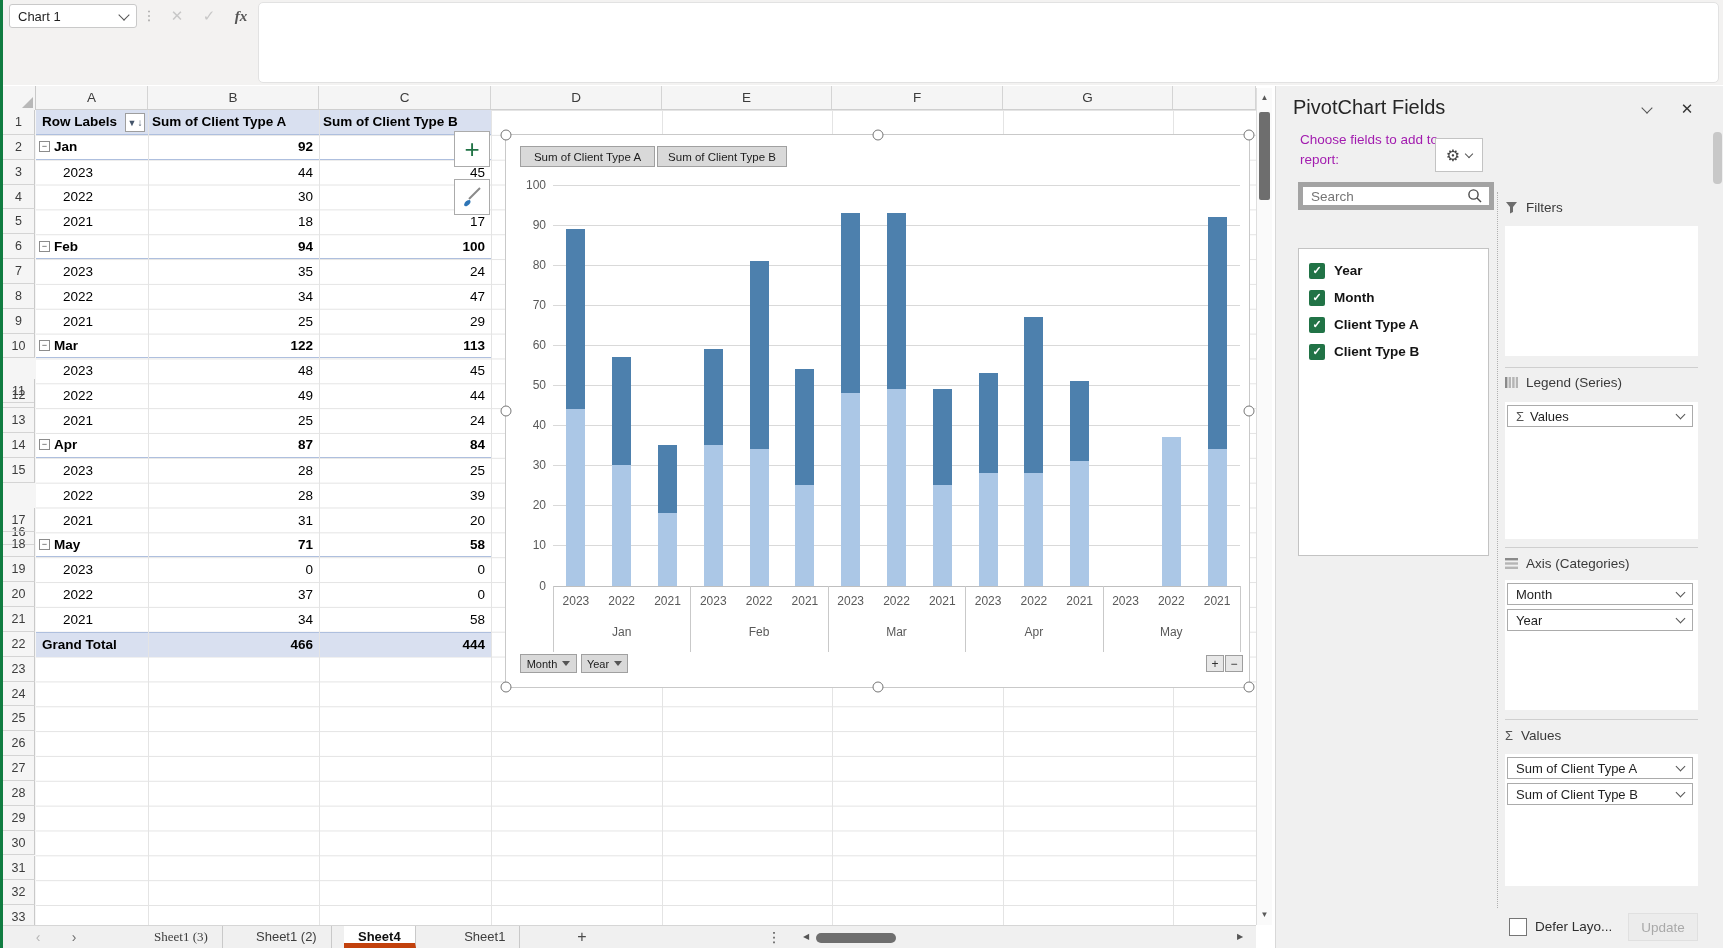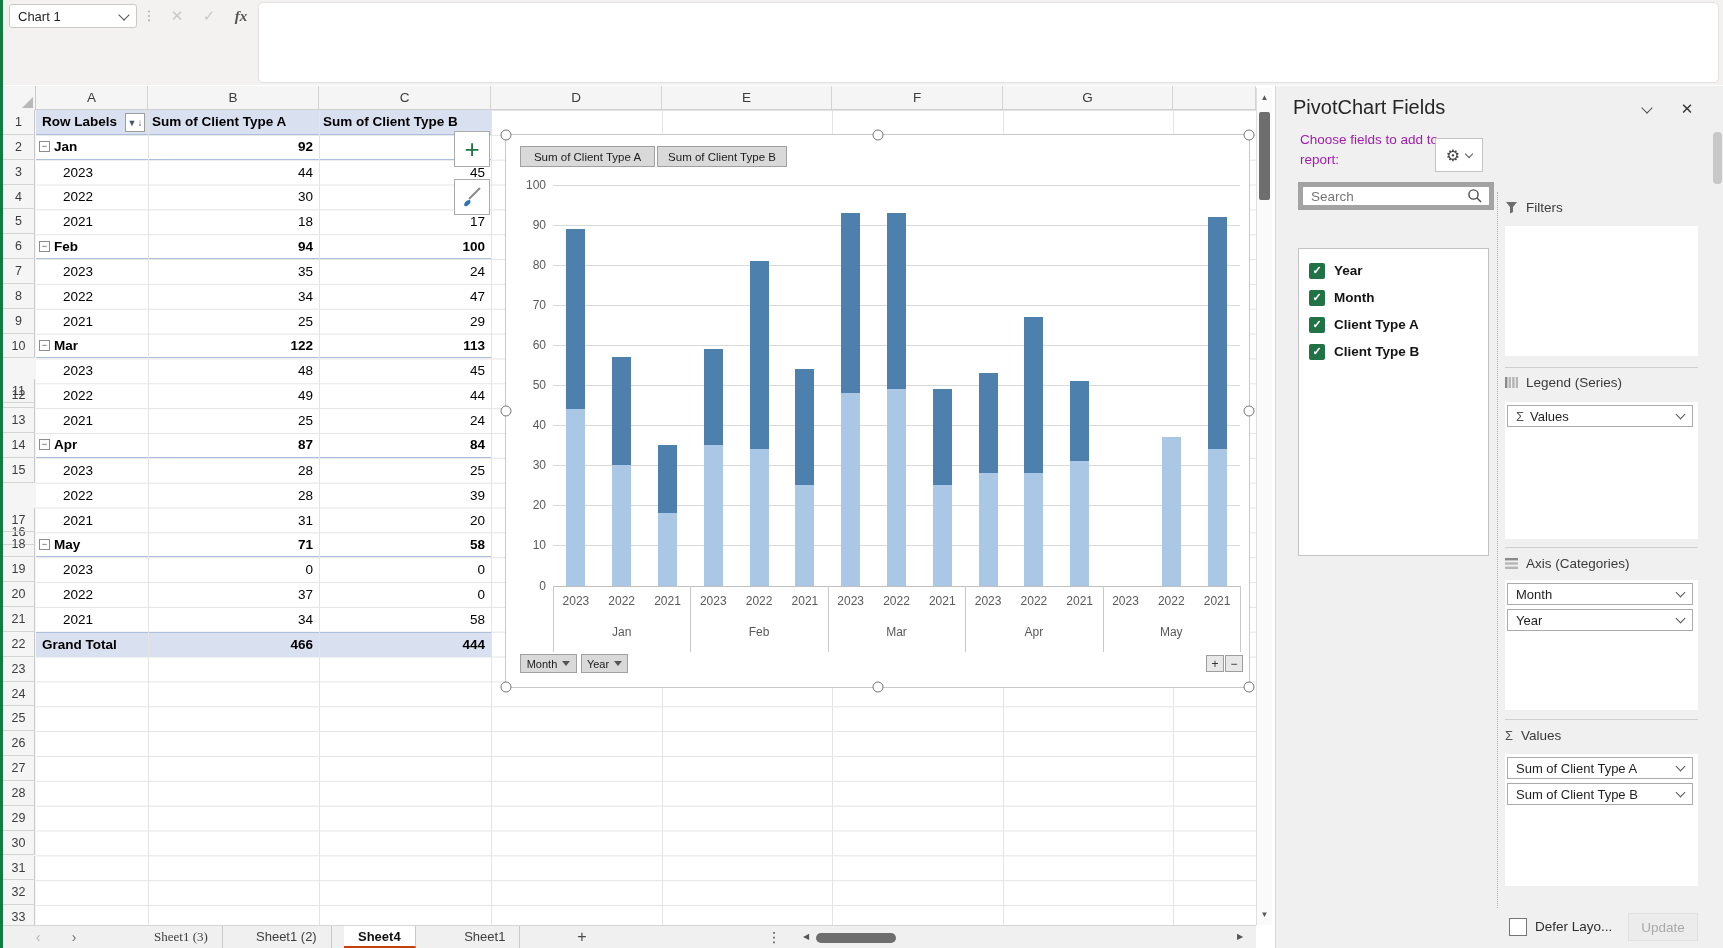--- a/index.html
+++ b/index.html
@@ -57,21 +57,21 @@
   .pmbtn{position:absolute;width:18px;height:17px;background:#e8e8e8;border:1px solid #9e9e9e;box-sizing:border-box;display:flex;align-items:center;justify-content:center;font-size:12px;color:#333}
   .tinychev{display:inline-block;width:0;height:0;border-left:4px solid transparent;border-right:4px solid transparent;border-top:5px solid #555}
   
   #vscroll{left:1256px;top:88px;width:16px;height:837px;background:#fafafa;border-left:1px solid #dedede;box-sizing:border-box}
   .scrArrow{position:absolute;width:100%;text-align:center;font-size:8px;color:#595959;height:16px;line-height:16px}
   #vthumb{position:absolute;left:2px;top:24px;width:11px;height:88px;background:#6e6e6e;border-radius:2px}
   
   #tabbar{left:0;top:925px;width:1256px;height:23px;background:#f0f0f0;border-top:1px solid #d6d6d6;box-sizing:border-box}
   .navarr{position:absolute;top:0;height:22px;line-height:22px;font-size:14px;color:#8c8c8c;width:20px;text-align:center}
   .stab{position:absolute;top:0;height:22px;line-height:22px;text-align:center;font-size:13px;color:#3d3d3d;border-right:1px solid #c9c9c9;box-sizing:border-box;padding:0 14px}
-  .stab.active{background:#fff;color:#0f0f0f;font-weight:bold;border-bottom:2px solid #c2410c;border-right:1px solid #c9c9c9}
+  .stab.active{background:#fff;color:#0f0f0f;font-weight:bold;border-bottom:5px solid #c2410c;border-right:1px solid #c9c9c9}
   #hthumb{position:absolute;left:816px;top:7px;width:80px;height:10px;background:#6e6e6e;border-radius:5px}
   
   #pane{left:1275px;top:86px;width:448px;height:862px;background:#f0f0f0;border-left:1px solid #d8d8d8;box-sizing:border-box}
   #paneTitle{left:17px;top:10px;font-size:20px;color:#262626}
   .paneTopBtn{position:absolute;top:12px;width:22px;height:22px;display:flex;align-items:center;justify-content:center;color:#333}
   #chooseTxt{left:24px;top:44px;width:158px;font-size:13.5px;color:#a21caf;line-height:1.45}
   #gearBtn{left:159px;top:52px;width:48px;height:34px;background:#fff;border:1px solid #c3c3c3;box-sizing:border-box;display:flex;align-items:center;justify-content:center;gap:6px;font-size:16px;color:#444}
   #searchBox{left:22px;top:96px;width:196px;height:28px;background:#fff;border:5px solid #a3a3a3;box-sizing:border-box;display:flex;align-items:center}
   #searchBox input{border:none;outline:none;flex:1;font-size:13.5px;color:#333;font-family:"Liberation Sans",sans-serif;padding:0 0 0 8px;background:transparent;min-width:0}
   #searchBox input::placeholder{color:#757575}

